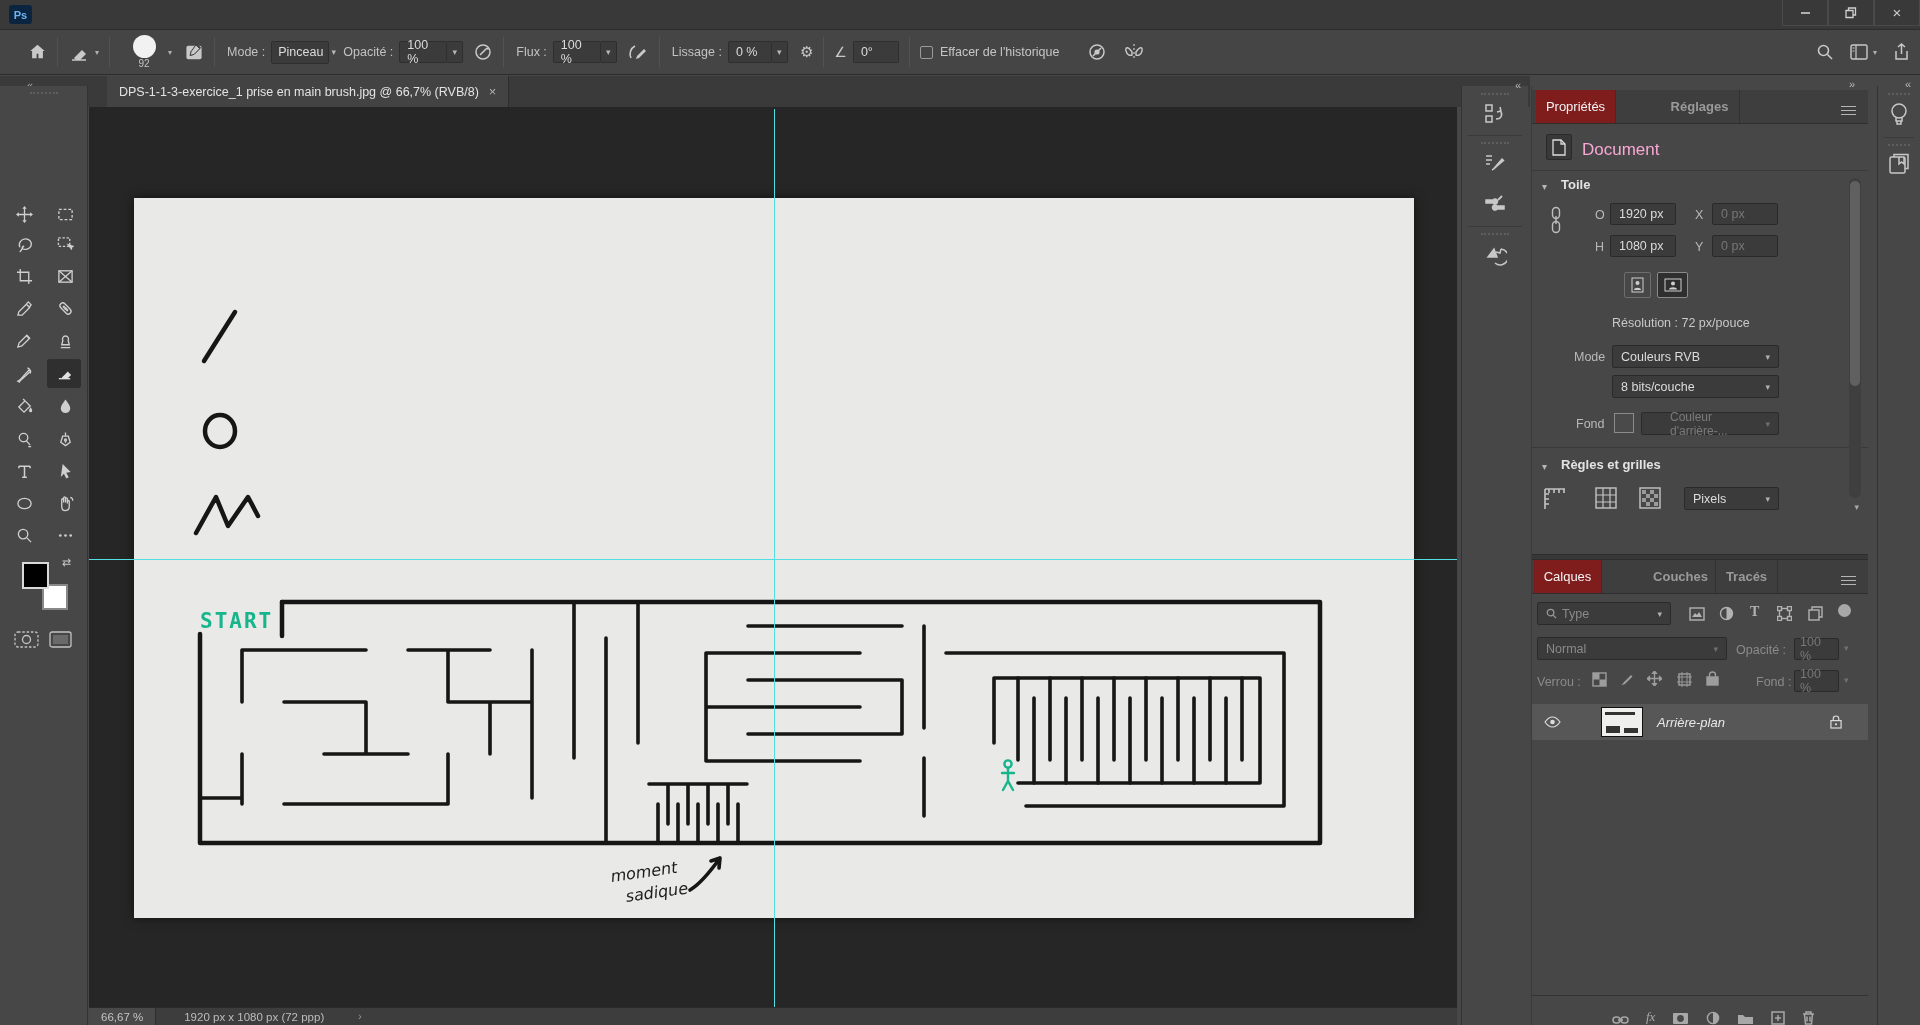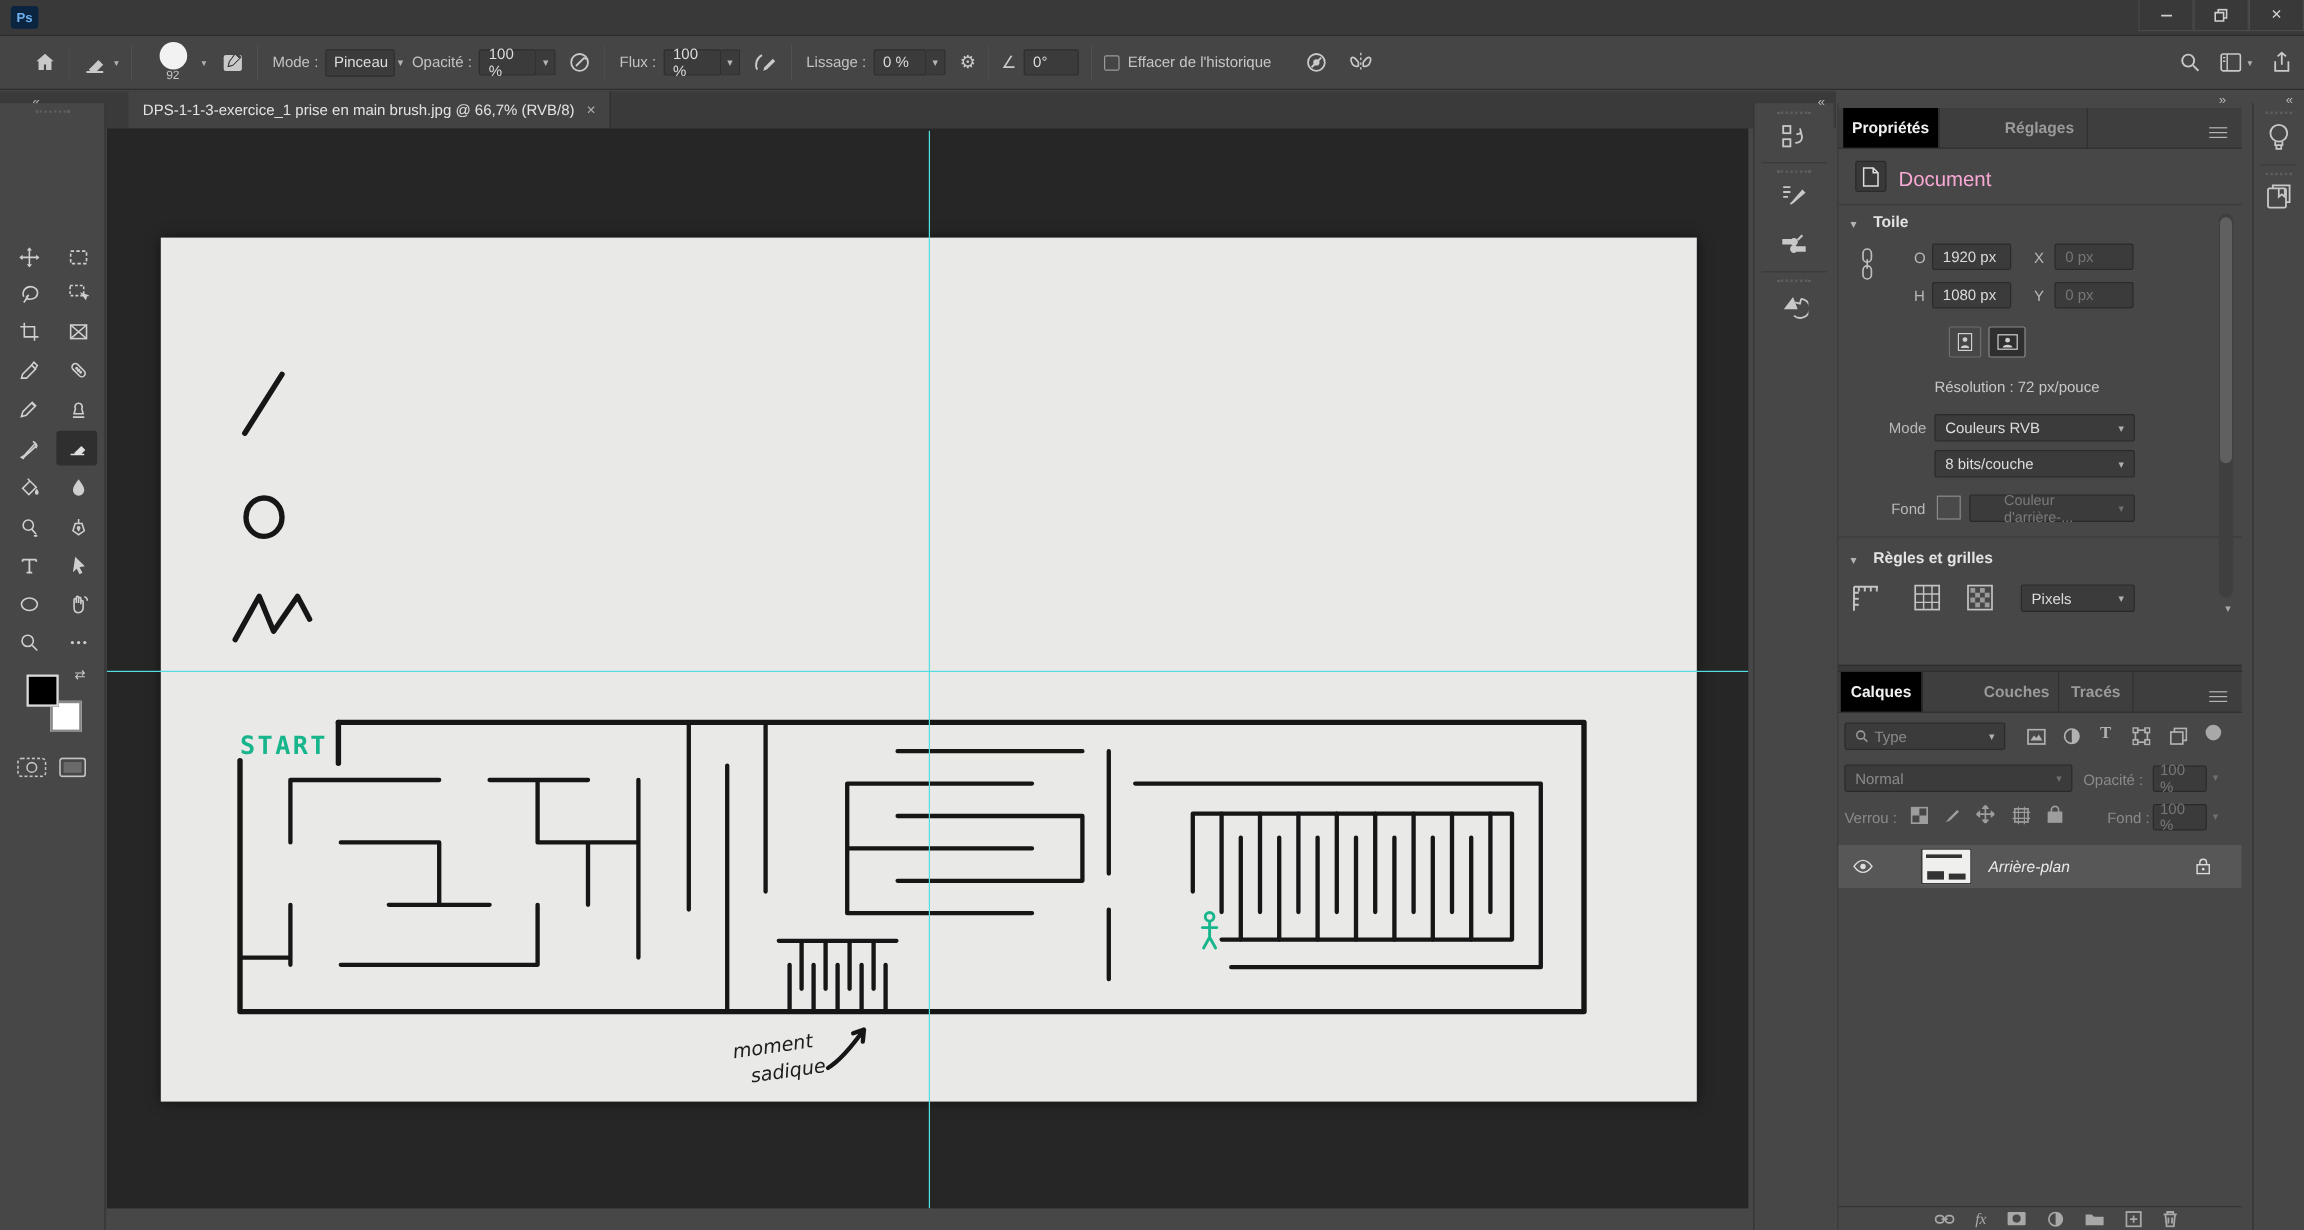--- a/index.html
+++ b/index.html
@@ -67,21 +67,21 @@
 
   
   .middock{position:absolute;left:1461px;top:86px;width:67px;bottom:0;background:#474747;border-left:1px solid #333;}
   .dockcell{display:flex;justify-content:center;}
   .dock-ico svg{stroke:#c8c8c8;fill:none;stroke-width:1.5;}
   .dockdiv{border-top:1px solid #3a3a3a;margin:6px 6px;}
   .raildock{position:absolute;left:1877px;top:86px;width:43px;bottom:0;background:#474747;border-left:1px solid #333;}
   .panel{position:absolute;left:1531px;top:86px;width:337px;bottom:0;background:#474747;font-size:12.5px;border-left:1px solid #3a3a3a;}
   .ptab-strip{position:absolute;left:0;right:0;background:#3e3e3e;border-bottom:1px solid #2f2f2f;}
   .ptab{position:absolute;top:0;height:100%;display:flex;align-items:center;justify-content:center;font-size:13px;border-right:1px solid #313131;}
-  .ptab.on{background:#000000;color:#f2f2f2;font-weight:bold;text-align:right;}
+  .ptab.on{background:#7f1d1d;color:#f2f2f2;font-weight:normal;text-align:right;}
   .ptab.off{color:#9a9a9a;font-weight:bold;margin-left:44px;}
   .hamb{position:absolute;right:12px;width:15px;}
   .hamb div{border-top:1.6px solid #b5b5b5;margin-top:3px;}
   .plabel{color:#b9b9b9;}
   .pfield{position:absolute;height:22px;background:#3b3b3b;border:1px solid #2a2a2a;border-radius:2px;display:flex;align-items:center;padding:0 8px;color:#dcdcdc;}
   .pfield.dis{color:#777;}
   .pdrop{position:absolute;height:23px;background:#3b3b3b;border:1px solid #2a2a2a;border-radius:2px;display:flex;align-items:center;padding:0 8px;color:#dcdcdc;}
   .pdrop .dchev{margin-left:auto;font-size:9px;color:#b0b0b0;}
   .pdrop.dis{color:#7a7a7a;}
   .pdrop.dis .dchev{color:#6f6f6f;}
@@ -92,21 +92,21 @@
   .orient.sel{background:#2f2f2f;border-color:#8a8a8a;}
   .orient svg{stroke:#cfcfcf;fill:#cfcfcf;stroke-width:1;}
   .scrollbar{position:absolute;width:12px;background:#3f3f3f;border-radius:6px;}
   .scrollthumb{position:absolute;left:1px;width:10px;background:#606060;border-radius:5px;}
   .thickdiv{position:absolute;left:0;right:0;height:6px;background:#383838;border-top:1px solid #2d2d2d;border-bottom:1px solid #2d2d2d;}
   .lrow-dim{color:#8a8a8a;}
   .layer-row{position:absolute;left:0;right:0;height:36px;background:#575757;display:flex;align-items:center;}
   .lthumb{width:42px;height:30px;background:#efefed;border:1px solid #111;margin-left:40px;position:relative;}
   .lthumb i{position:absolute;background:#333;}
   .lname{font-style:italic;font-size:13px;color:#e9e9e9;margin-left:14px;}
-  .pbottom{position:absolute;left:0;right:0;bottom:0;height:20px;border-top:1px solid #333;display:flex;align-items:center;}
+  .pbottom{position:absolute;left:0;right:0;bottom:0;height:30px;border-top:1px solid #333;display:flex;align-items:flex-end;}
   .pbottom .bic{margin-left:17px;}
   .bic svg{stroke:#a8a8a8;fill:none;stroke-width:1.5;}
   .lockico svg{stroke:#9d9d9d;fill:none;stroke-width:1.4;}
   .filtico svg{stroke:#b2b2b2;fill:none;stroke-width:1.4;}
   .ink{stroke:#161616;stroke-width:4.5;fill:none;stroke-linecap:round;stroke-linejoin:round;}
   .ink2{stroke:#161616;stroke-width:3.6;fill:none;stroke-linecap:round;stroke-linejoin:round;}
   .teal{stroke:#17b58b;fill:none;stroke-linecap:round;}
   .hand-note{font-family:"DejaVu Sans",sans-serif;font-style:italic;font-size:16px;fill:#1c1c1c;}
   .start-t{font-family:"DejaVu Sans Mono",monospace;font-weight:bold;font-size:21px;fill:#17b58b;letter-spacing:2px;}
 </style>
@@ -432,20 +432,27 @@
           <text class="hand-note" x="490" y="700">sadique</text>
         </g>
         <path class="ink2" stroke-width="2.4" d="M556 692C566 686 576 674 586 660M586 660l-9 3M586 660l-1 10"></path>
       </svg>
     </div>
 
     <div class="guide-v" style="left:685px;"></div>
     <div class="guide-h" style="top:452px;"></div>
   </div>
 
+  <div class="statusbar">
+    <div class="status-zoom">
+        <span>66,67 %</span>
+      </div>
+    <div class="status-size">1920 px x 1080 px (72 ppp)</div>
+    <div class="status-chev">›</div>
+  </div>
 
   <div class="middock">
     <div class="collapse-arrows" style="left:auto;right:8px;top:-7px;">«</div>
     <div class="grip" style="margin:7px auto 0;"></div>
     <div class="dockcell dock-ico" style="margin-top:8px;">
       <svg width="22" height="22" viewBox="0 0 22 22">
           <rect x="2" y="2" width="6" height="6"></rect>
           <rect x="2" y="13" width="6" height="6"></rect>
           <path d="M12 16c6 0 7-5 4-9M16 4l1 4-4 1"></path>
         </svg>

